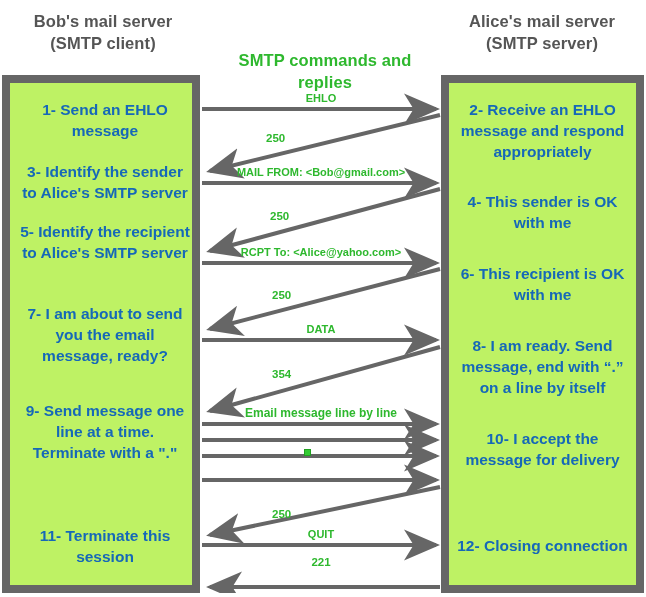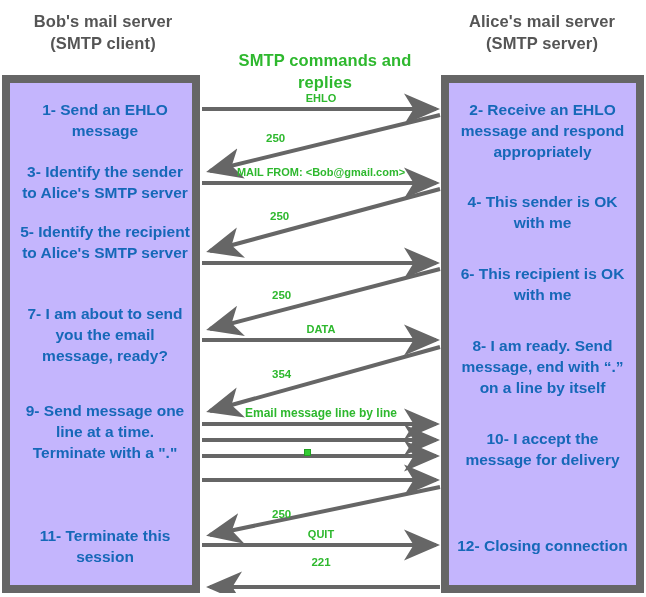--- a/index.html
+++ b/index.html
@@ -24,21 +24,21 @@
   .heading.gray{color:#555555;}
   .heading.green{color:#2eb82e;}
   #head-left  {left:8px;  top:10px; width:190px;}
   #head-mid   {left:214px;top:10px; width:222px;margin-top:39px;}
   #head-right {left:444px;top:10px; width:196px;}
 
   
   .panel{
     position:absolute;
     border:8px solid #666666;
-    background:#c4b5fd;
+    background:#bef264;
     box-sizing:border-box;
   }
   #panel-left {left:2px;  top:75px; width:198px; height:518px;}
   #panel-right{left:441px;top:75px; width:203px; height:518px;}
 
   .step{
     position:absolute;
     text-align:center;
     color:#1668b8;
     font-weight:bold;
@@ -164,20 +164,21 @@
 
       <line x1="244" y1="512" x2="14" y2="512" stroke="#666666" stroke-width="4" marker-end="url(#ar-l)"></line>
     </svg>
 
     <div class="greensq" style="left:108px;top:374px;"></div>
 
     <div class="wirelabel cmd" style="left:0;top:17px;width:250px;">EHLO</div>
     <div class="wirelabel code" style="left:70px;top:57px;">250</div>
     <div class="wirelabel cmd" style="left:0;top:91px;width:250px;">MAIL FROM: &lt;Bob@gmail.com&gt;</div>
     <div class="wirelabel code" style="left:74px;top:135px;">250</div>
+    <div class="wirelabel cmd" style="left:0;top:171px;width:250px;">RCPT To: &lt;Alice@yahoo.com&gt;</div>
     <div class="wirelabel code" style="left:76px;top:214px;">250</div>
     <div class="wirelabel cmd" style="left:0;top:248px;width:250px;">DATA</div>
     <div class="wirelabel code" style="left:76px;top:293px;">354</div>
     <div class="wirelabel big" style="left:0;top:331px;width:250px;">Email message line by line</div>
     <div class="wirelabel code" style="left:76px;top:433px;">250</div>
     <div class="wirelabel cmd" style="left:0;top:453px;width:250px;">QUIT</div>
     <div class="wirelabel code" style="left:0;top:481px;width:250px;">221</div>
   </div>
 
 </div>

